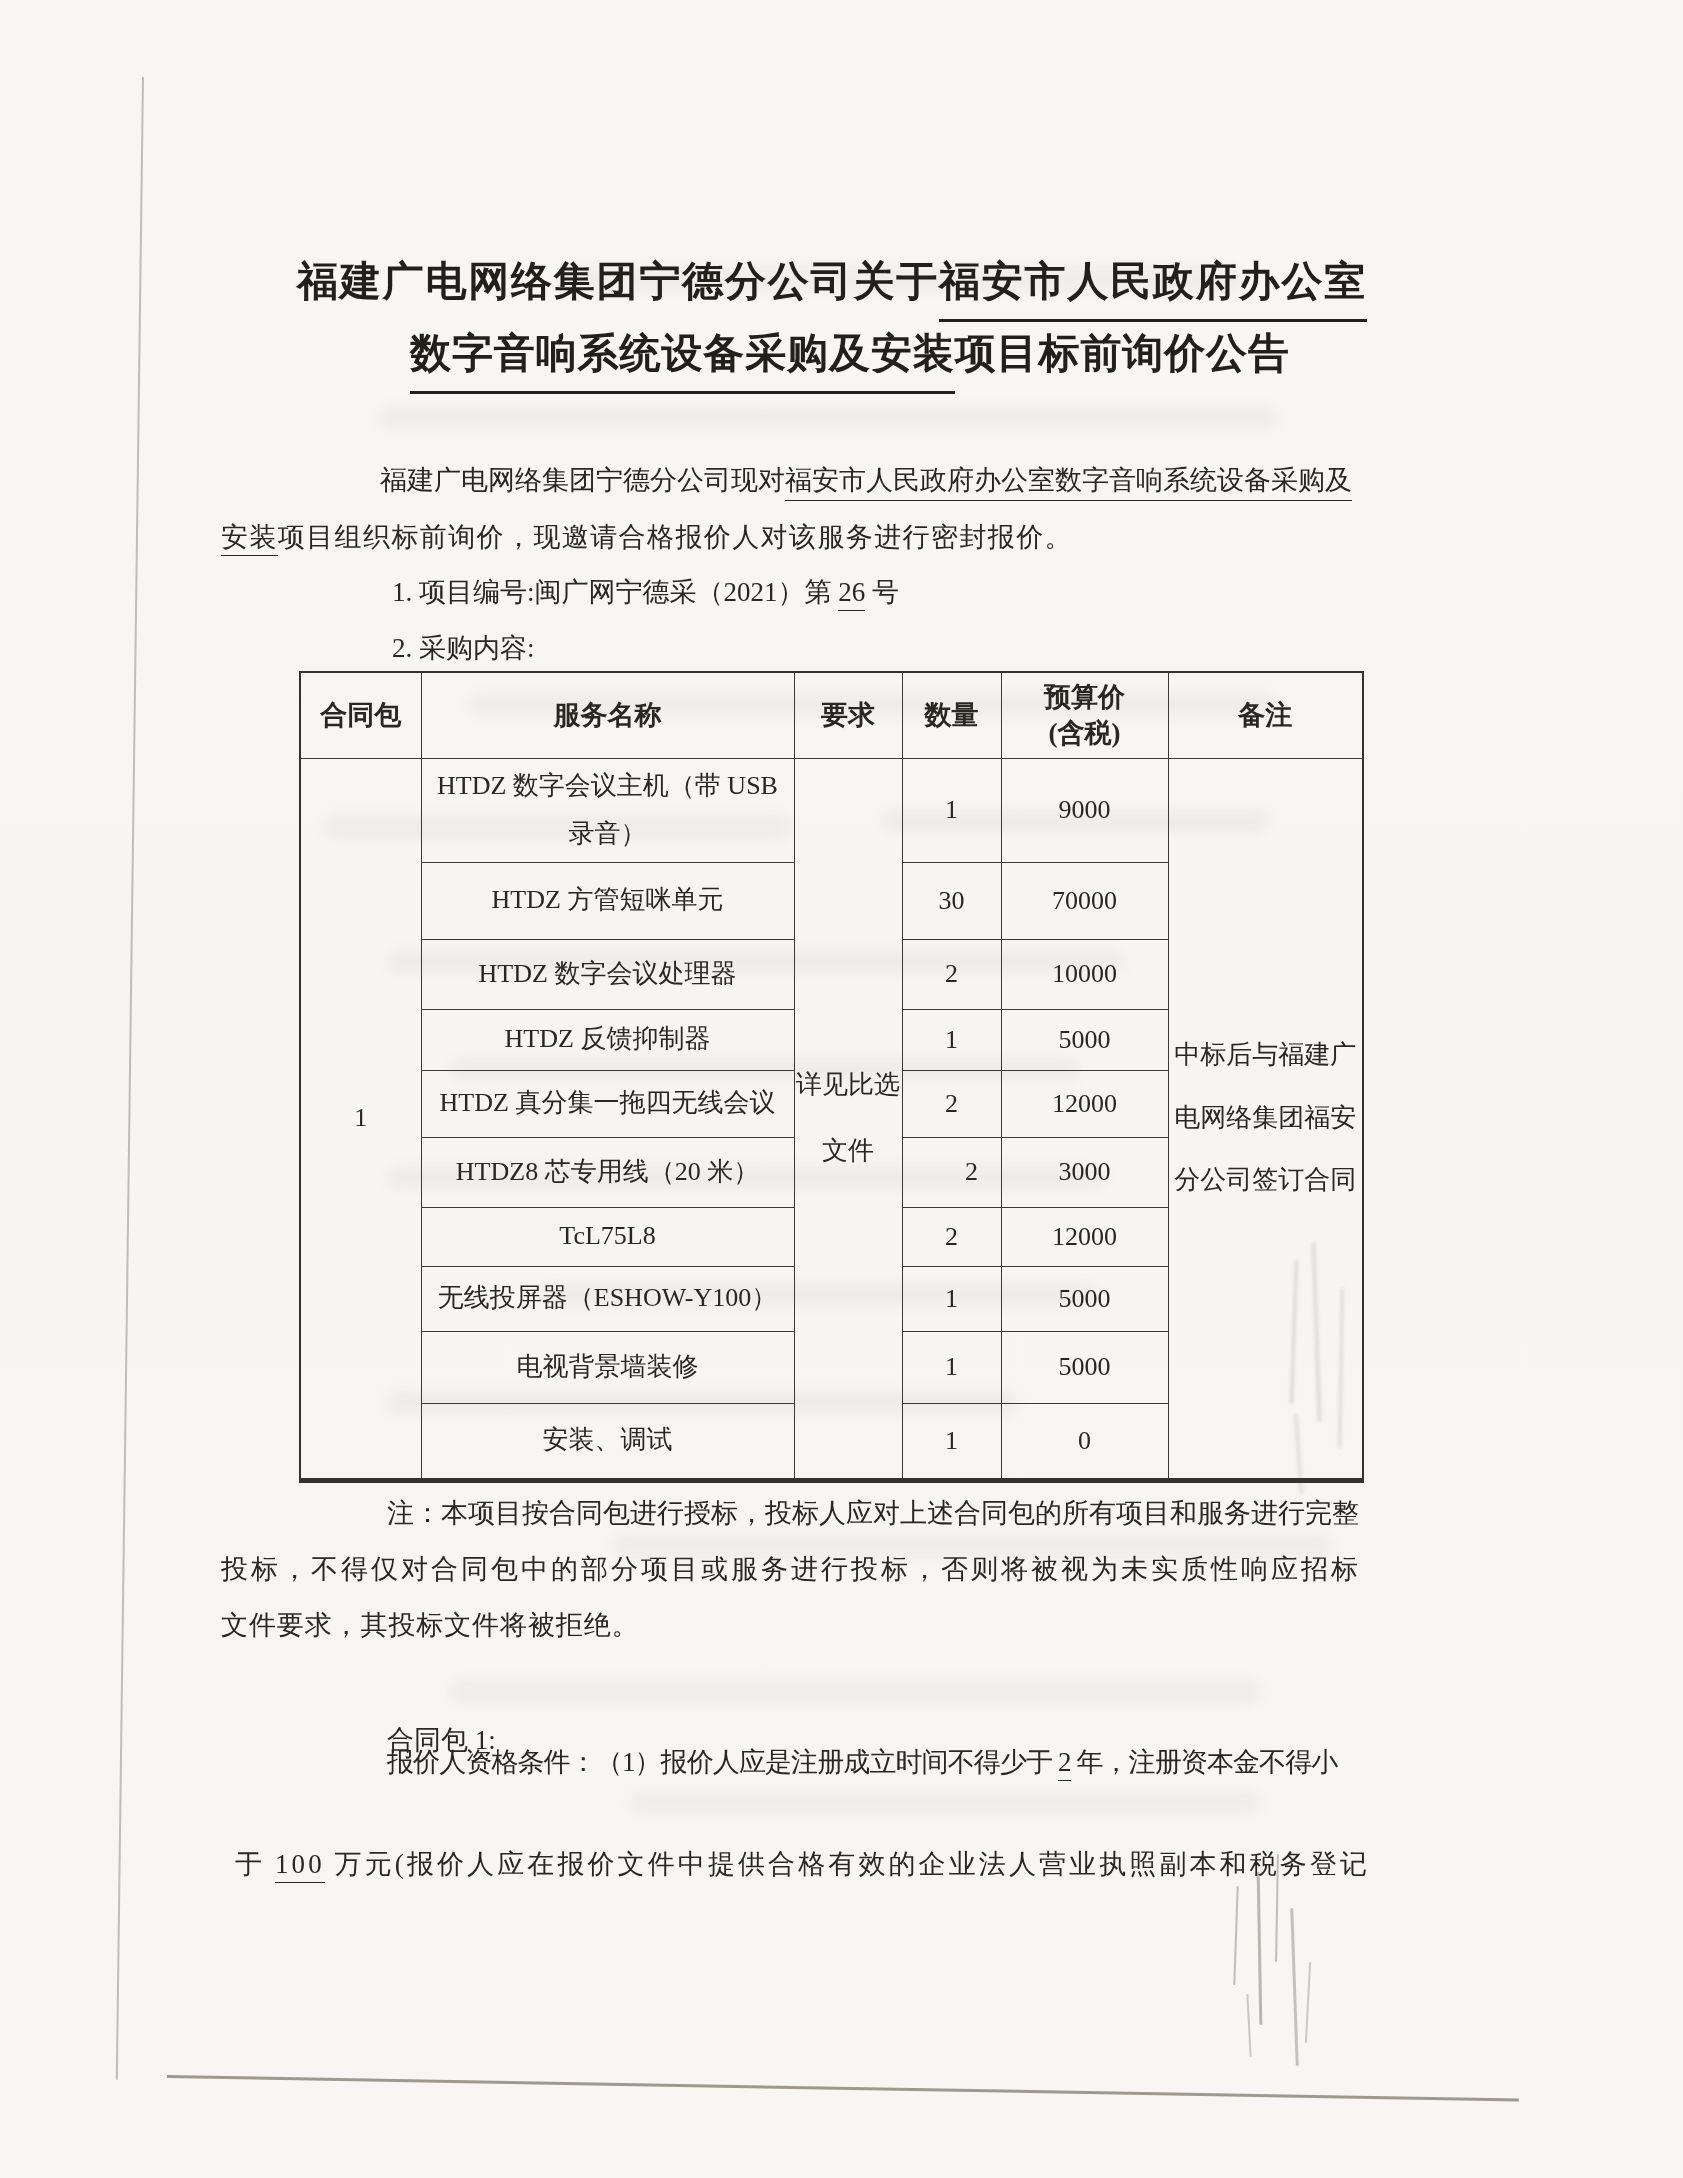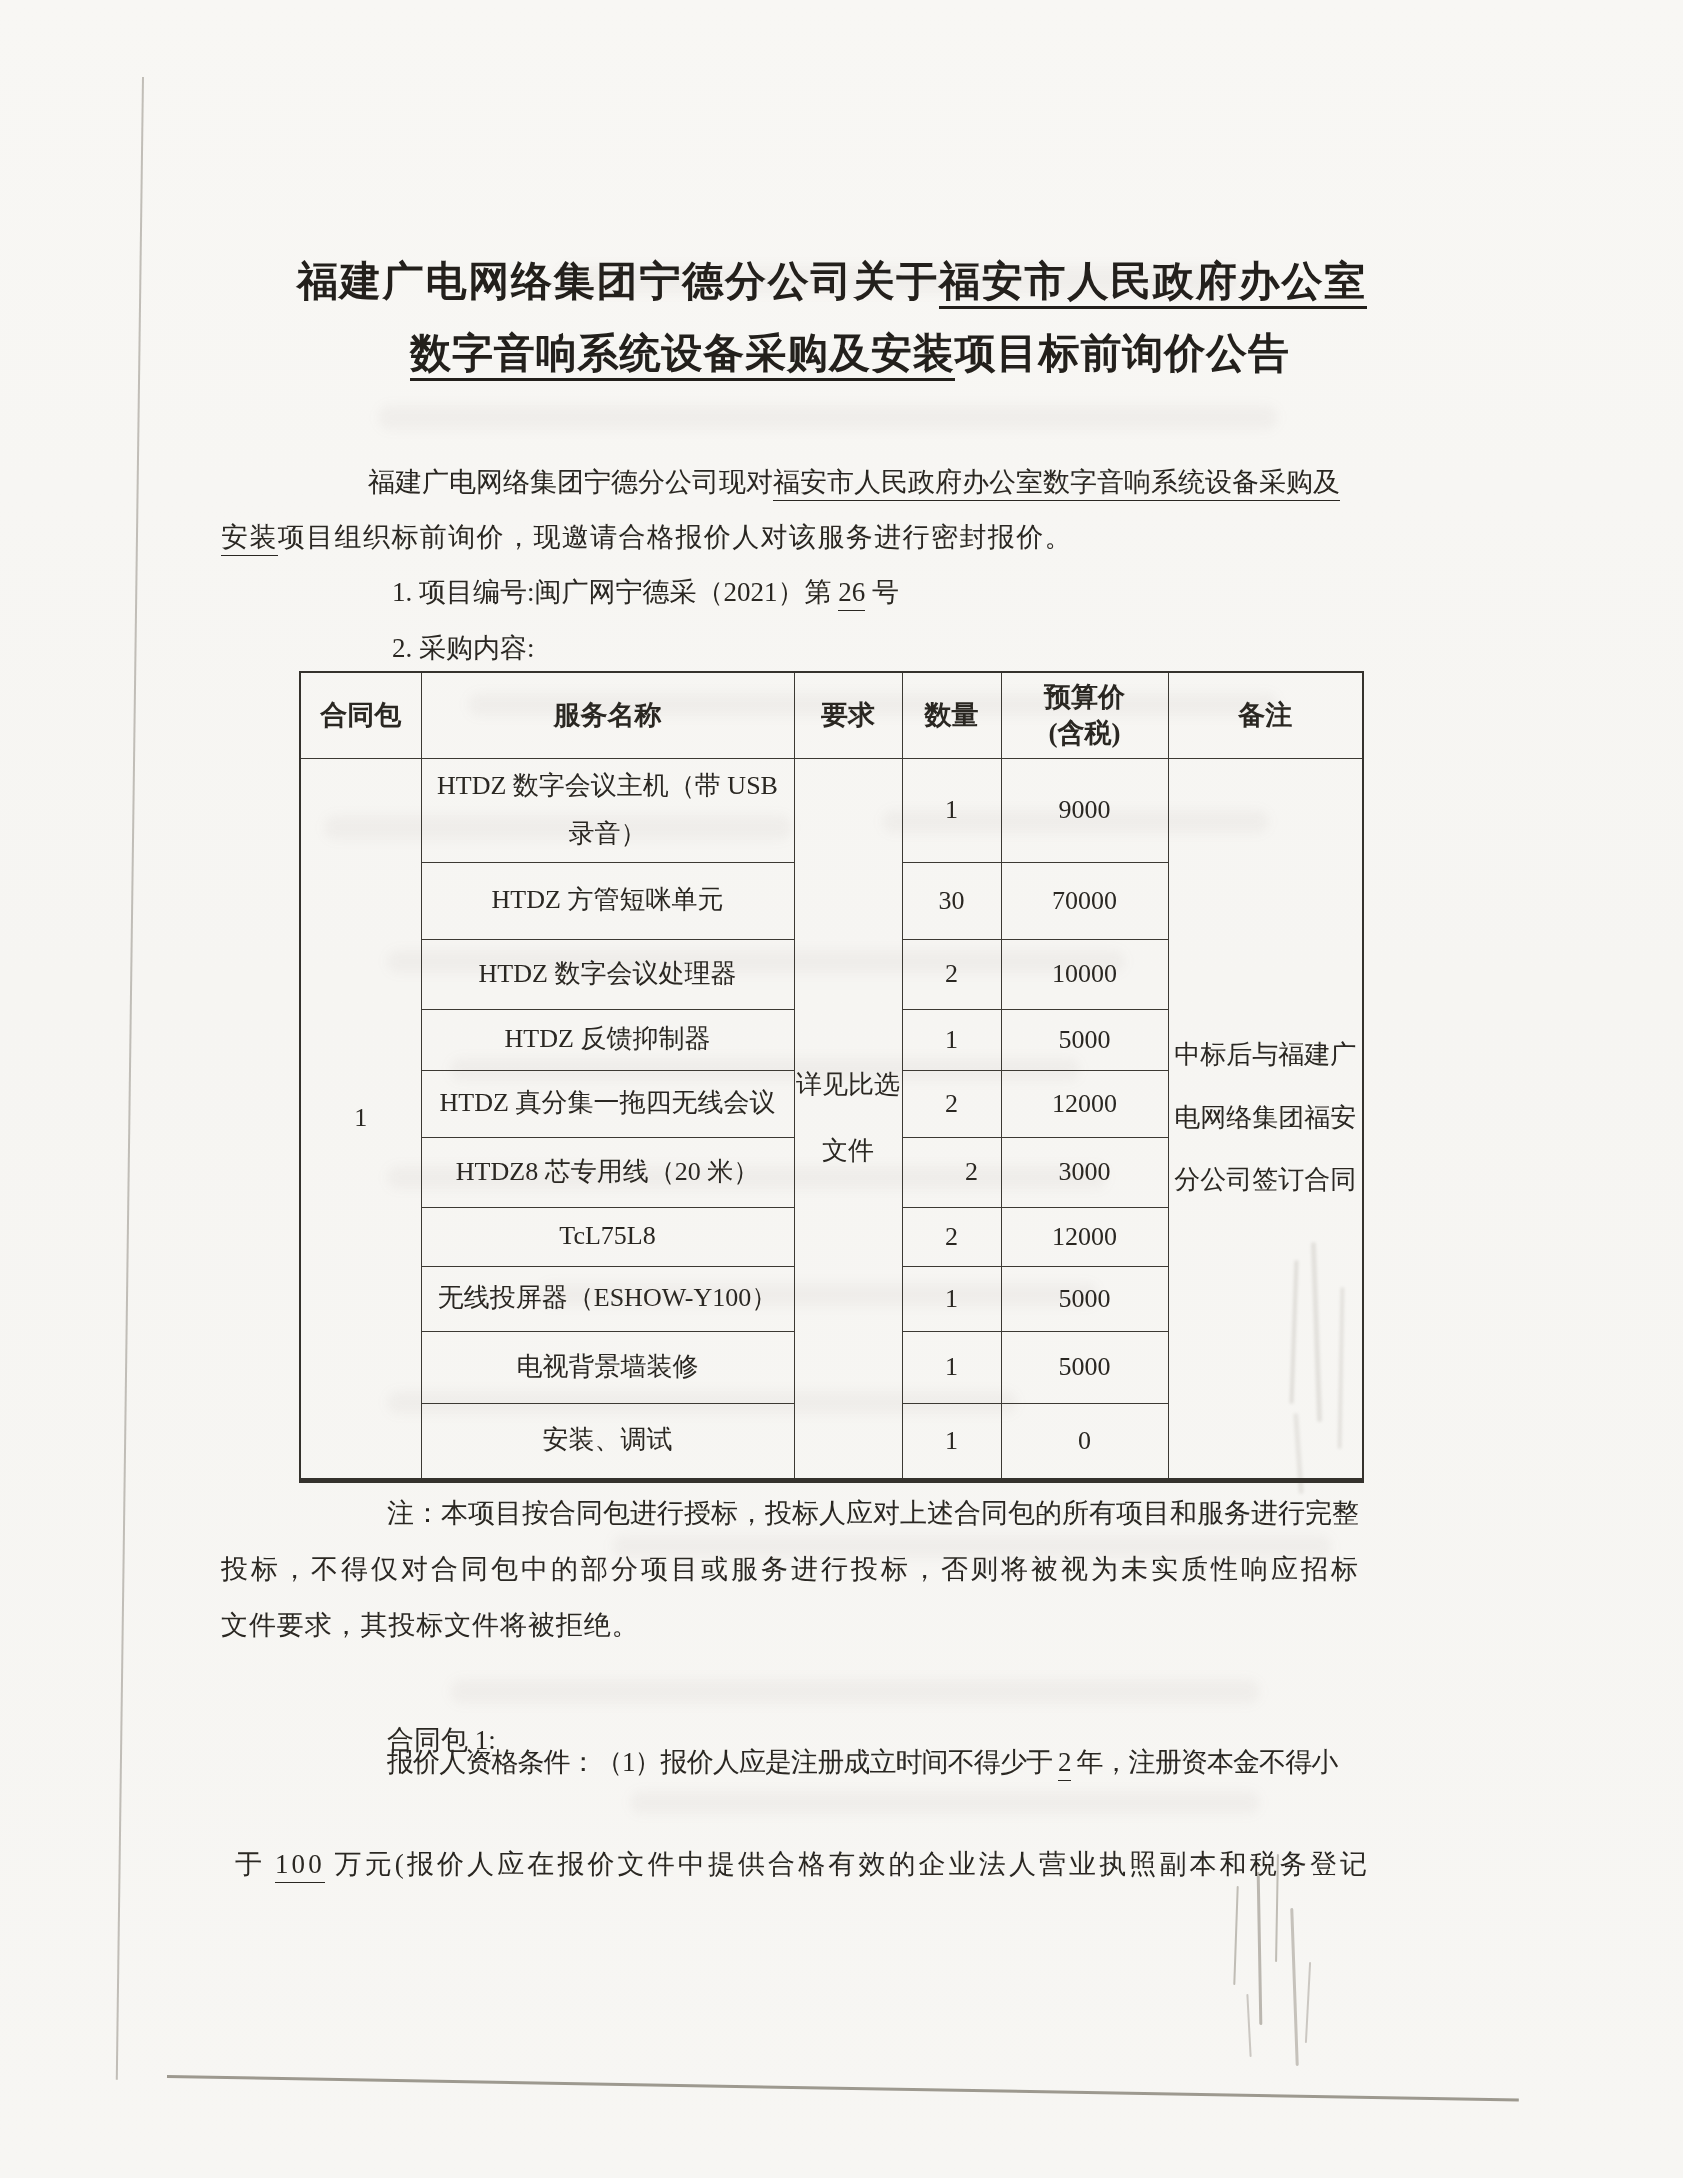--- a/index.html
+++ b/index.html
@@ -6,21 +6,21 @@
   body{width:1683px;height:2178px;overflow:hidden;
        background:linear-gradient(180deg,#f8f7f4 0%,#f6f5f2 45%,#f7f6f3 100%);
        font-family:"Liberation Serif","DejaVu Serif",serif;}
   #page{position:relative;width:1683px;height:2178px;}
 
   .line{position:absolute;white-space:nowrap;font-size:27px;line-height:36px;
         color:#2a2722;font-family:"Liberation Serif","DejaVu Serif",serif;}
   .title-line{position:absolute;white-space:nowrap;font-size:41px;line-height:52px;
         font-weight:700;letter-spacing:1.8px;color:#23201c;
         font-family:"Liberation Sans","DejaVu Sans",sans-serif;}
-  .title-line .u{border-bottom:3.6px solid #23201c;padding-bottom:2px;}
+  .title-line .u{border-bottom:3.6px solid #23201c;padding-bottom:15px;}
   .u{border-bottom:1.8px solid #2a2722;padding-bottom:2.7px;}
   .ls15{letter-spacing:1.4px;}
   .ls1{letter-spacing:0.9px;}
   .ls33{letter-spacing:3px;}
   .ls34{letter-spacing:3.1px;}
   .lsn1{letter-spacing:-0.9px;}
 
   
   #items-table{position:absolute;left:299px;top:671px;width:1062px;
       border-collapse:collapse;table-layout:fixed;
@@ -84,21 +84,21 @@
 
   <div class="content">
 
     <div class="title-line" style="left:297px;top:255px;">
       <span>福建广电网络集团宁德分公司关于</span><span class="u">福安市人民政府办公室</span>
     </div>
     <div class="title-line" style="left:410px;top:327px;letter-spacing:0.9px;">
       <span class="u">数字音响系统设备采购及安装</span><span>项目标前询价公告</span>
     </div>
 
-    <div class="line" style="left:368px;top:464px;">
+    <div class="line" style="left:380px;top:464px;font-family:Liberation Mono, monospace;">
       <span>福建广电网络集团宁德分公司现对</span><span class="u">福安市人民政府办公室数字音响系统设备采购及</span>
     </div>
     <div class="line ls15" style="left:221px;top:519px;">
       <span class="u">安装</span><span>项目组织标前询价，现邀请合格报价人对该服务进行密封报价。</span>
     </div>
 
     <div class="line" style="left:392px;top:574px;">
       <span>1. 项目编号:闽广网宁德采（2021）第 </span><span class="u">26</span><span> 号</span>
     </div>
     <div class="line" style="left:392px;top:630px;">2. 采购内容:</div>

